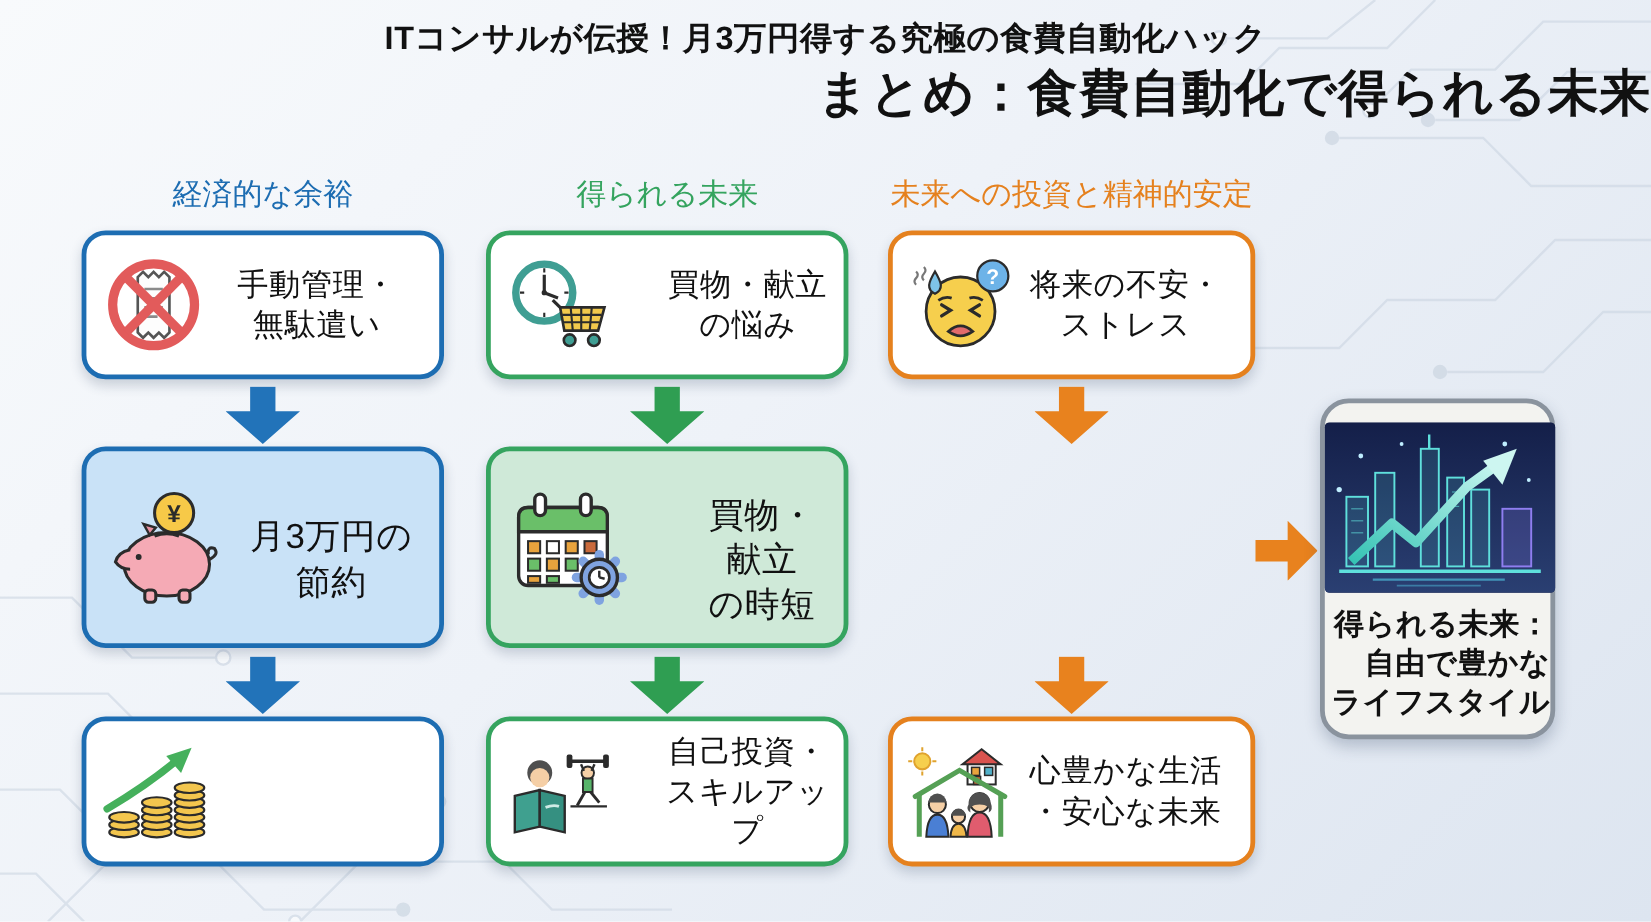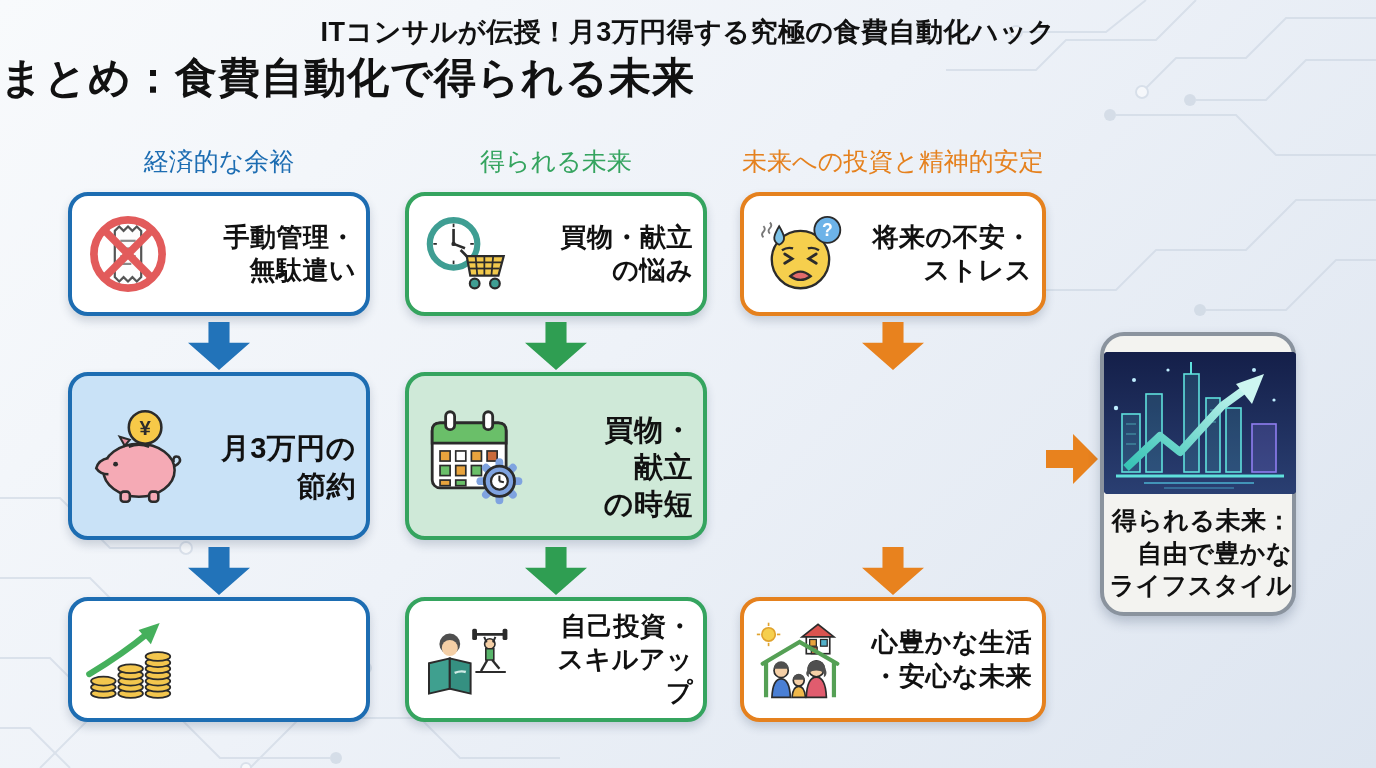--- a/index.html
+++ b/index.html
@@ -13,21 +13,21 @@
   .circuit { position:absolute; opacity:.55; pointer-events:none; }
   .circuit.tr { top:0; right:0; }
   .circuit.bl { bottom:0; left:0; }
 
   .subtitle {
     position:absolute; top:14px; left:0; width:100%;
     text-align:center; font-size:27px; font-weight:800; letter-spacing:.5px;
   }
   .main-title {
     position:absolute; top:50px; left:0; width:100%;
-    text-align:left; font-size:42px; font-weight:800; letter-spacing:1px;
+    text-align:right; font-size:42px; font-weight:800; letter-spacing:1px;
   }
 
   .column { position:absolute; top:145px; height:585px; }
   .col-c1 { left:68px;  width:302px; }
   .col-c2 { left:405px; width:302px; }
   .col-c3 { left:740px; width:306px; }
 
   .col-header {
     position:absolute; top:0; left:-20px; right:-20px;
     text-align:center; font-size:25px; font-weight:400;
@@ -51,21 +51,21 @@
   .box.r3 { top:452px; height:125px; }
   .col-c1 .box.r2 { background:var(--blue-fill); }
   .col-c2 .box.r2 { background:var(--green-fill); }
   .col-c3 .box.r2 { background:var(--orange-fill); }
 
   .icon { flex:0 0 auto; display:flex; align-items:center; justify-content:center; }
   .box.r1 .icon svg, .box.r3 .icon svg { width:88px; height:88px; }
   .box.r2 .icon svg { width:112px; height:112px; }
 
   .blabel {
-    flex:1; text-align:right; font-weight:700; white-space:pre-line;
+    flex:1; text-align:center; font-weight:400; white-space:pre-line;
     font-size:26px; line-height:1.28; letter-spacing:.5px;
   }
   .box.r2 .blabel { font-size:29px;margin-top:23px; }
 
   .arrow-down {
     position:absolute; left:50%; transform:translateX(-50%);
     width:62px; height:48px;
     clip-path:polygon(33% 0,67% 0,67% 43%,100% 43%,50% 100%,0 43%,33% 43%);
   }
   .arrow-down.a1 { top:177px; }

